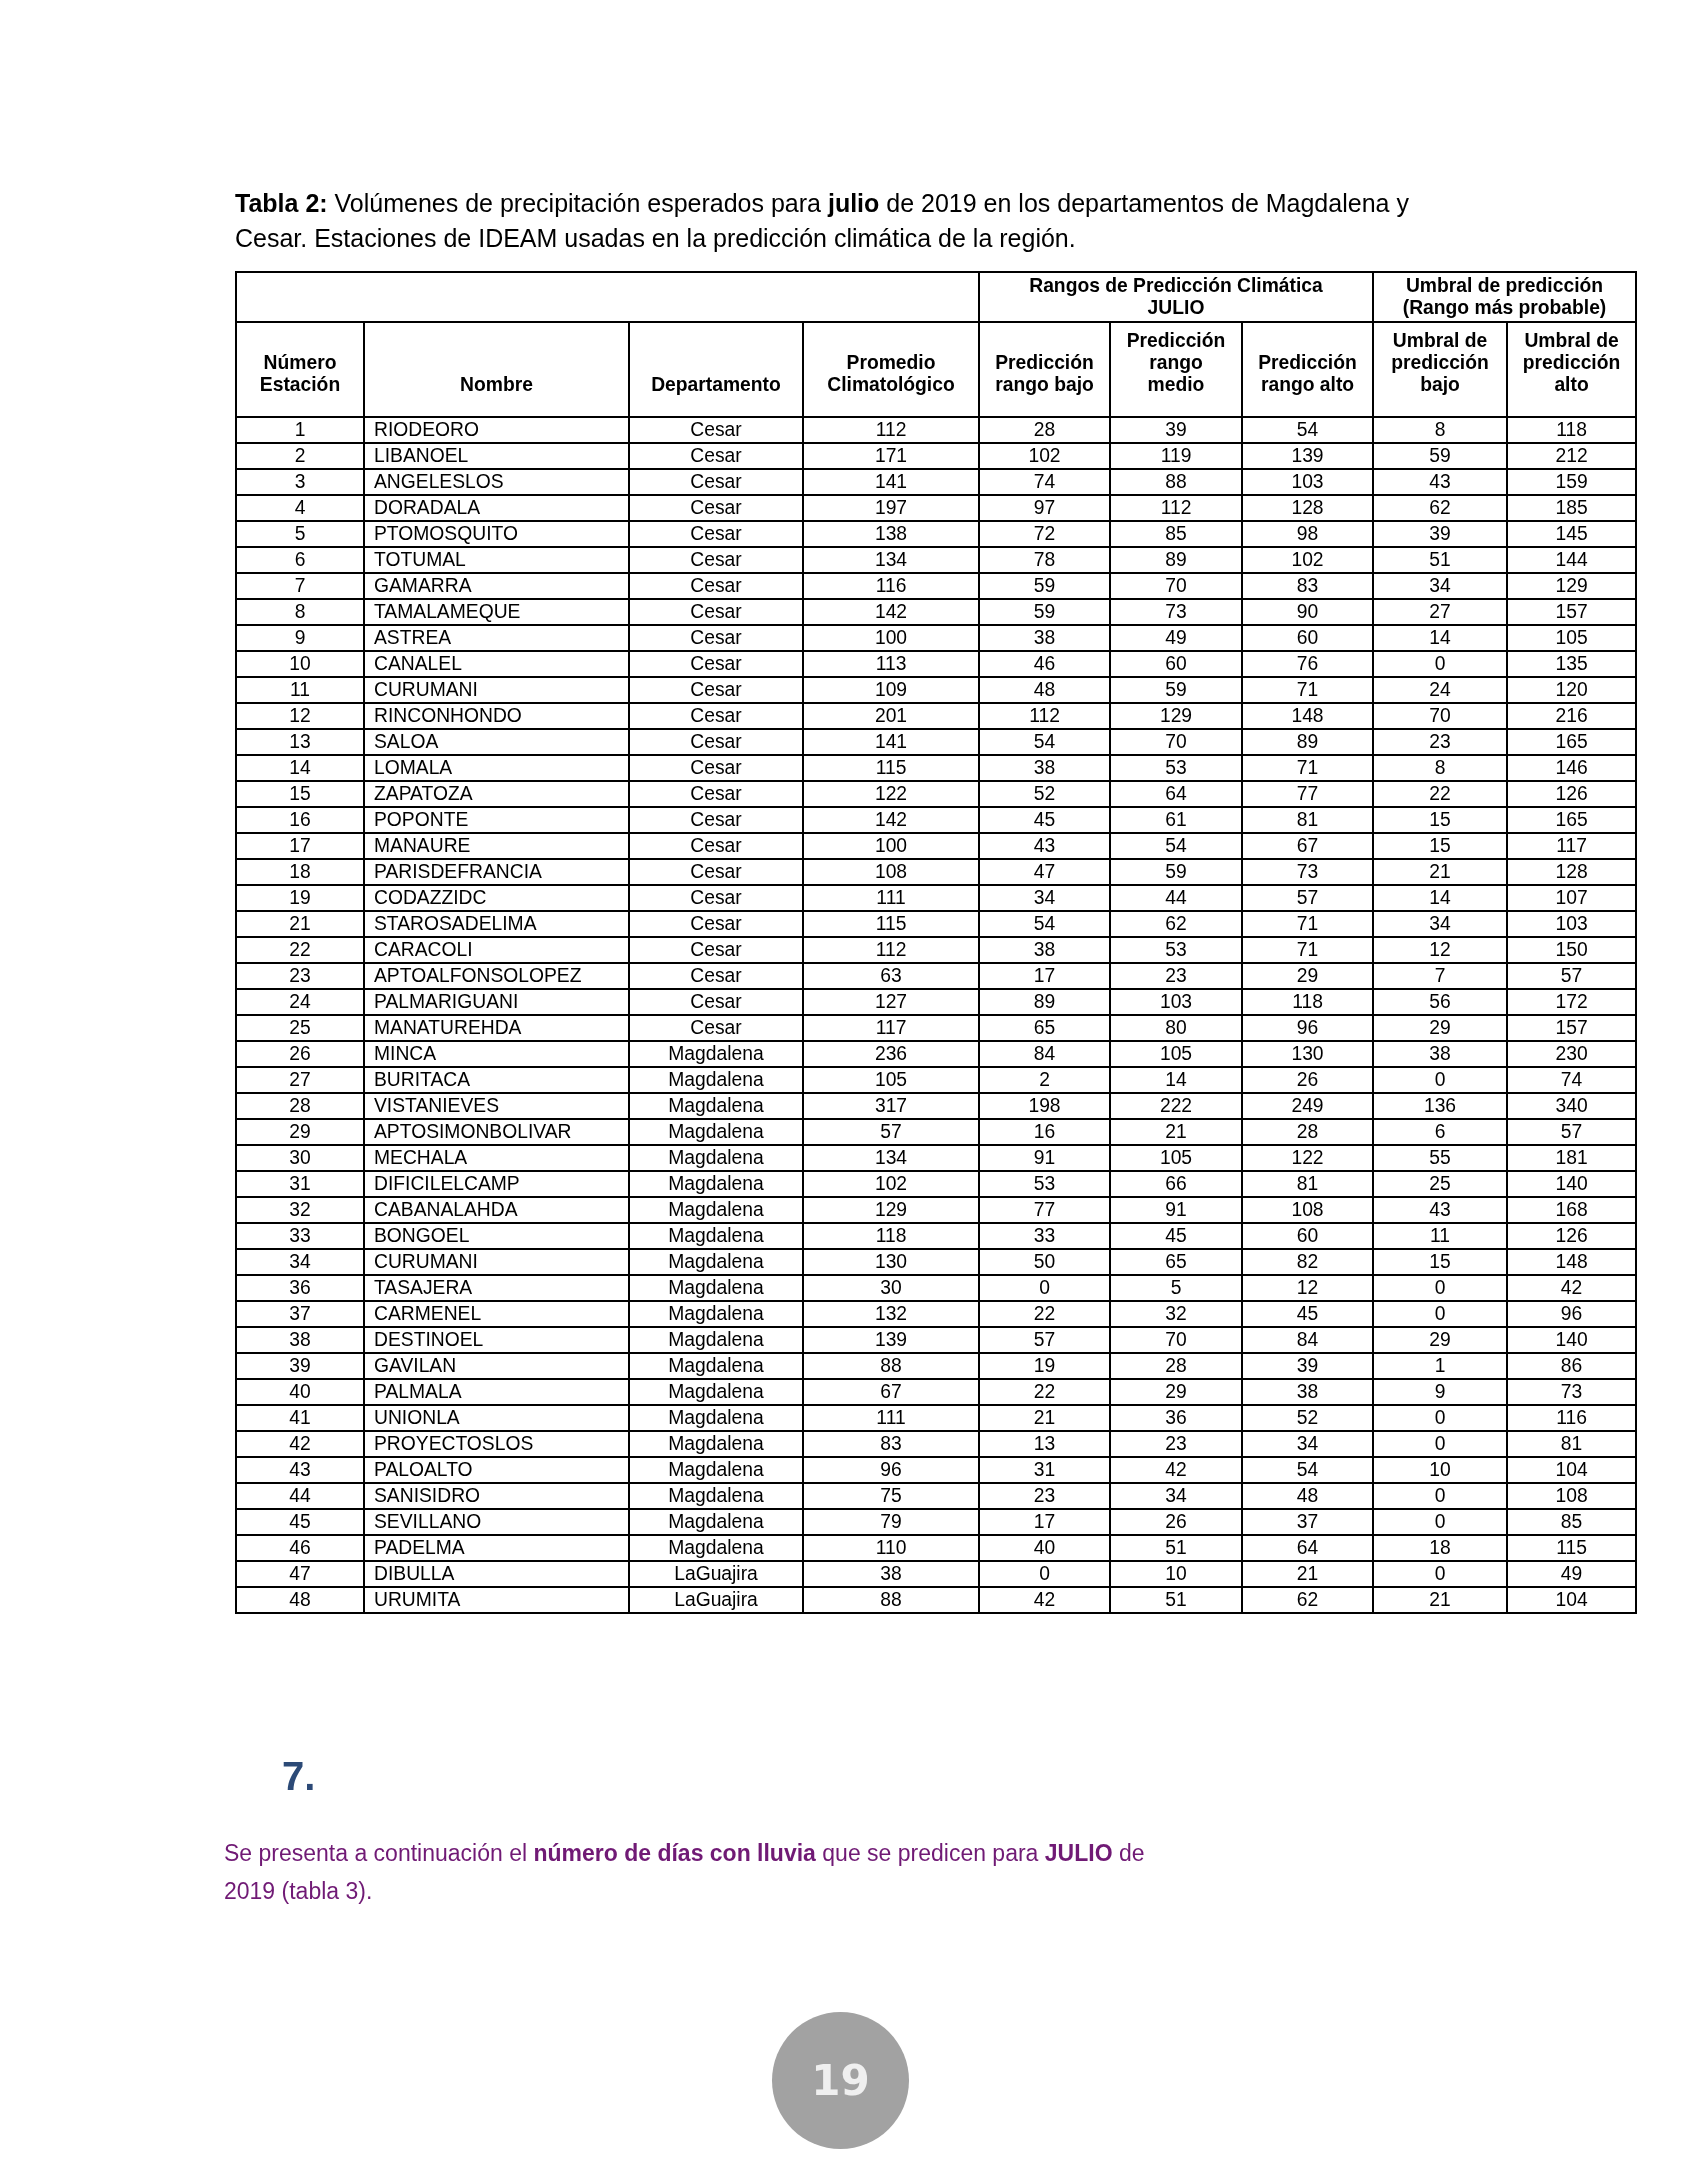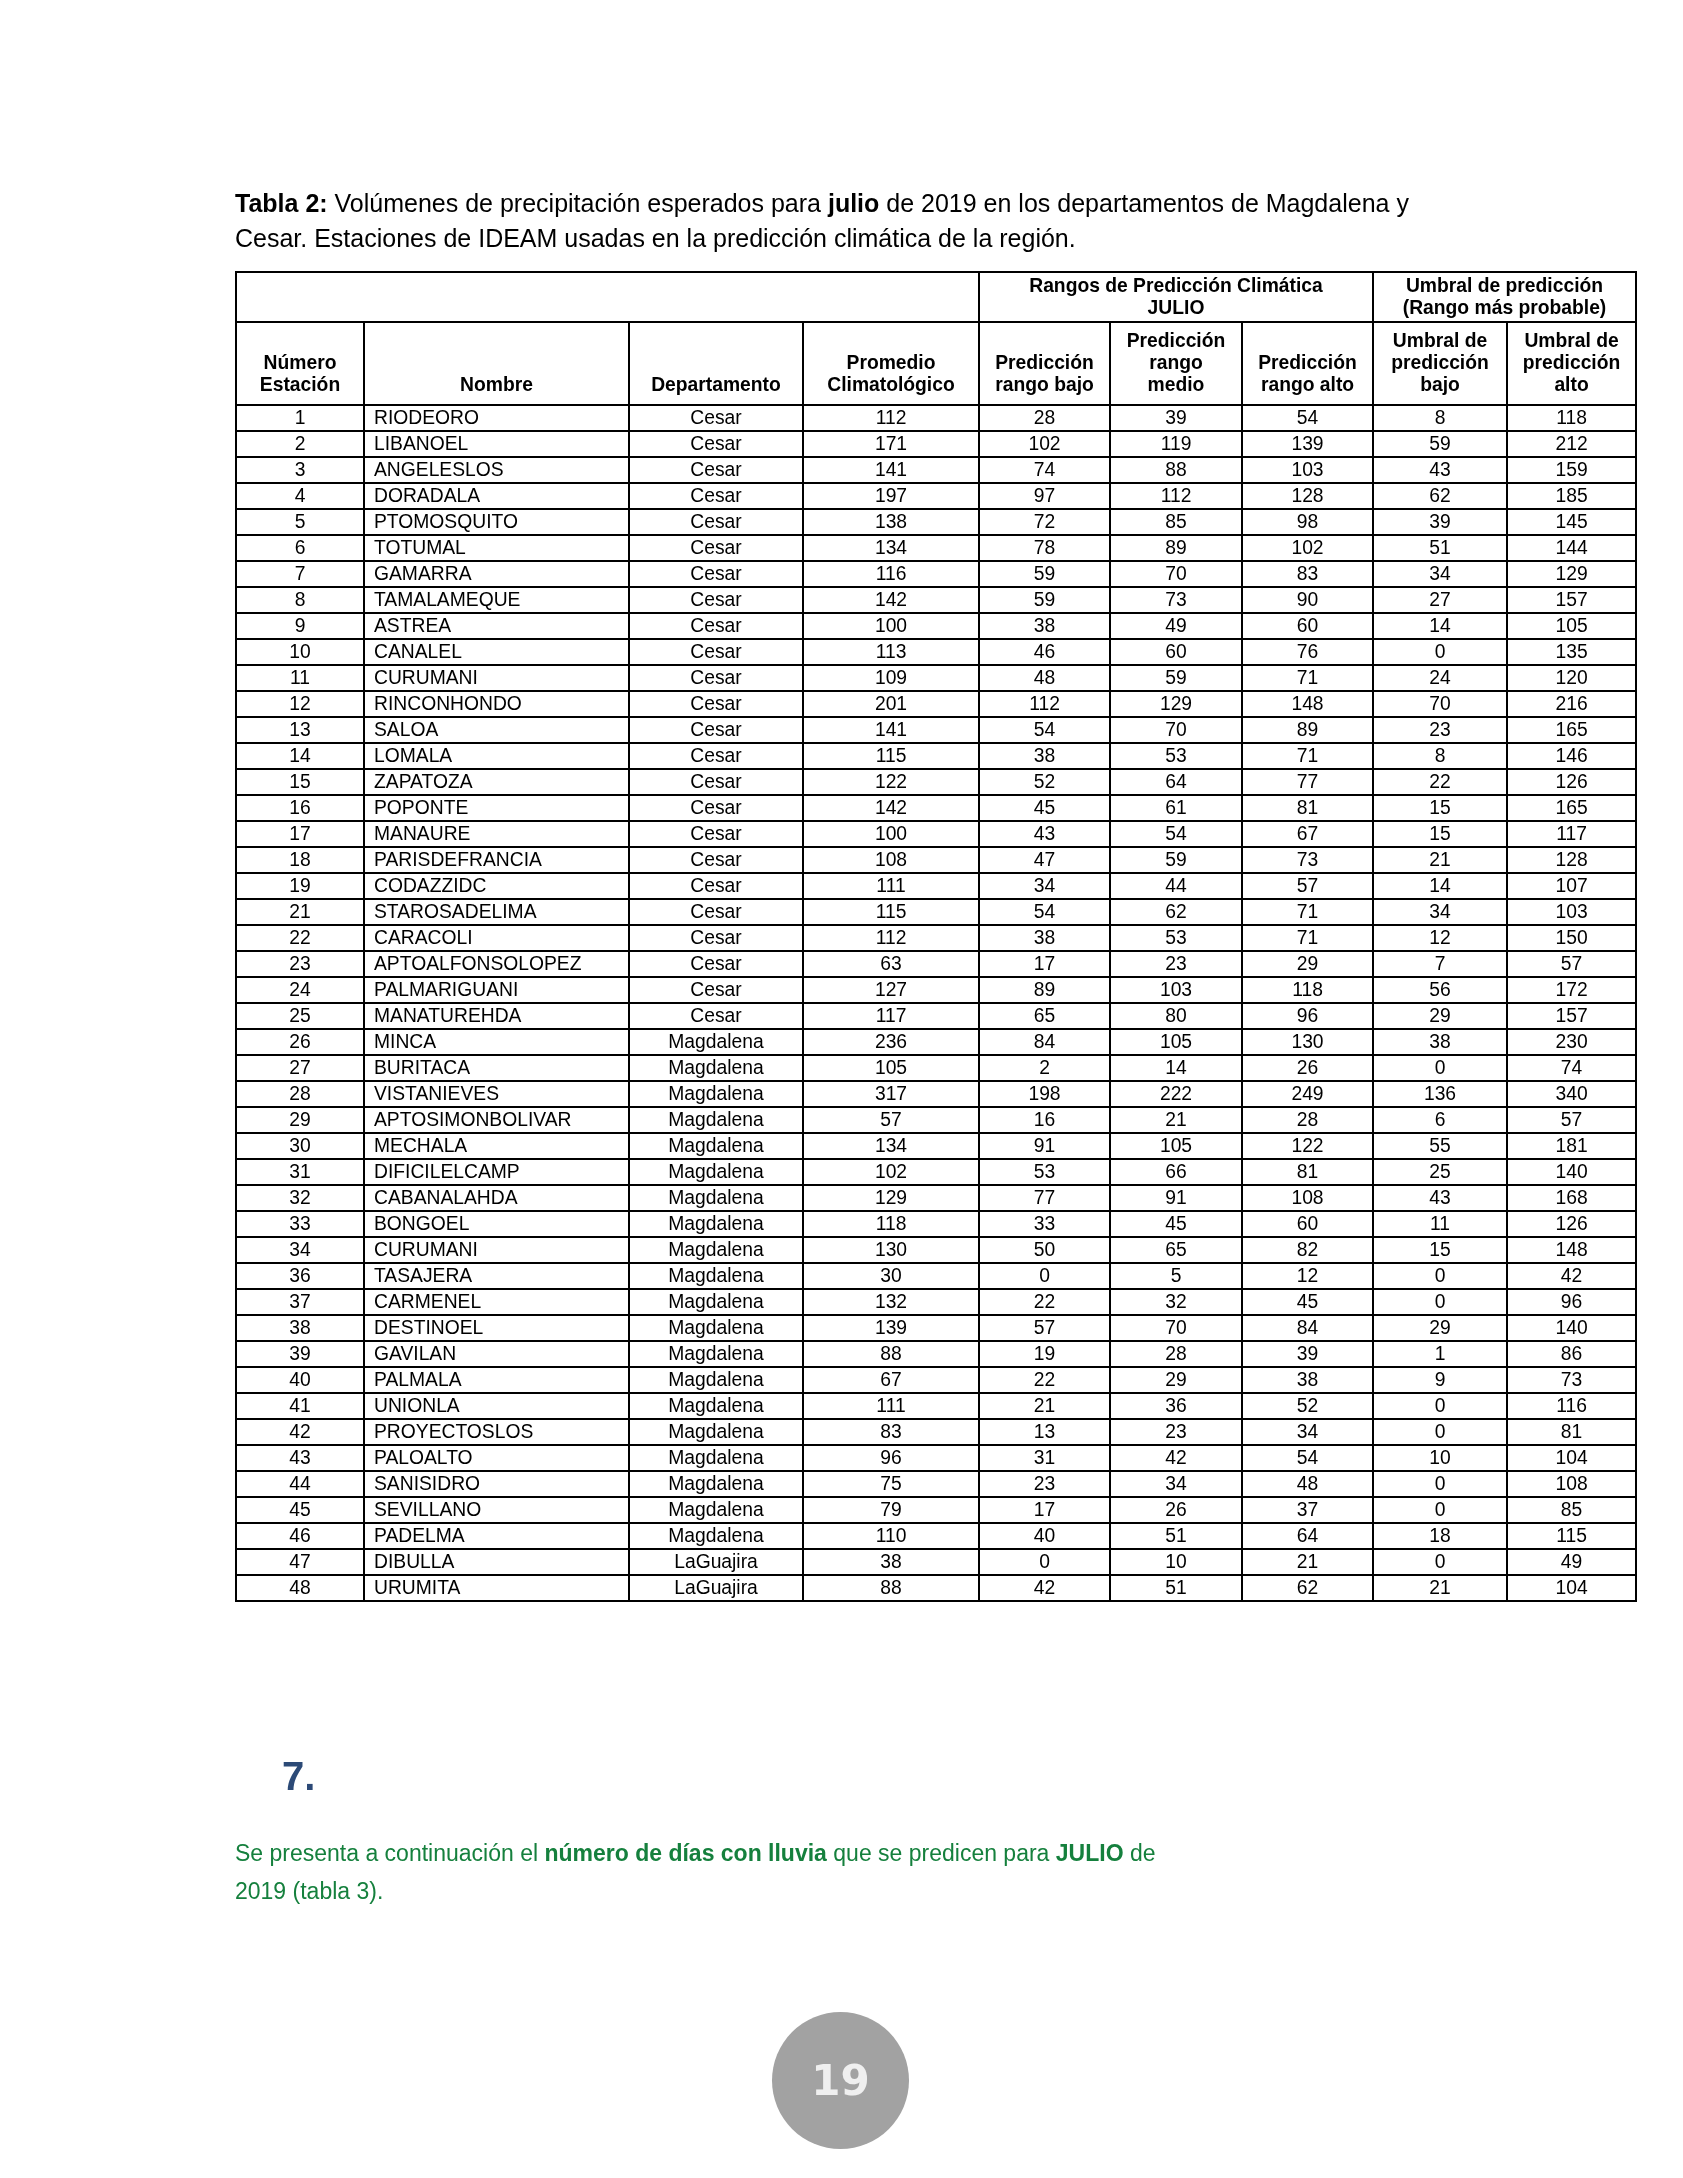--- a/index.html
+++ b/index.html
@@ -53,21 +53,21 @@
     padding: 1px 2px;
   }
   tr.colhead th {
     font-weight: bold;
     font-size: 19.3px;
     line-height: 22px;
     text-align: center;
     vertical-align: bottom;
     white-space: pre-line;
     height: 71px;
-    padding: 2px 2px 8px 2px;
+    padding: 2px 2px 20px 2px;
   }
   tbody.rows td {
     font-size: 19.3px;
     height: 24px;
     line-height: 24px;
     padding: 0 2px;
     text-align: center;
     vertical-align: middle;
     white-space: nowrap;
   }
@@ -93,25 +93,25 @@
   .section-heading .htext {
     font-size: 27px;
     font-weight: bold;
     color: #3d5e8c;
     margin-left: 14px;
   }
 
   
   .paragraph {
     position: absolute;
-    left: 235px;
+    left: 224px;
     top: 1834px;
     font-size: 23px;
     line-height: 38px;
-    color: #15803d;
+    color: #701a75;
     white-space: nowrap;
   }
 
   
   .page-badge {
     position: absolute;
     left: 772px;
     top: 2012px;
     width: 137px;
     height: 137px;

